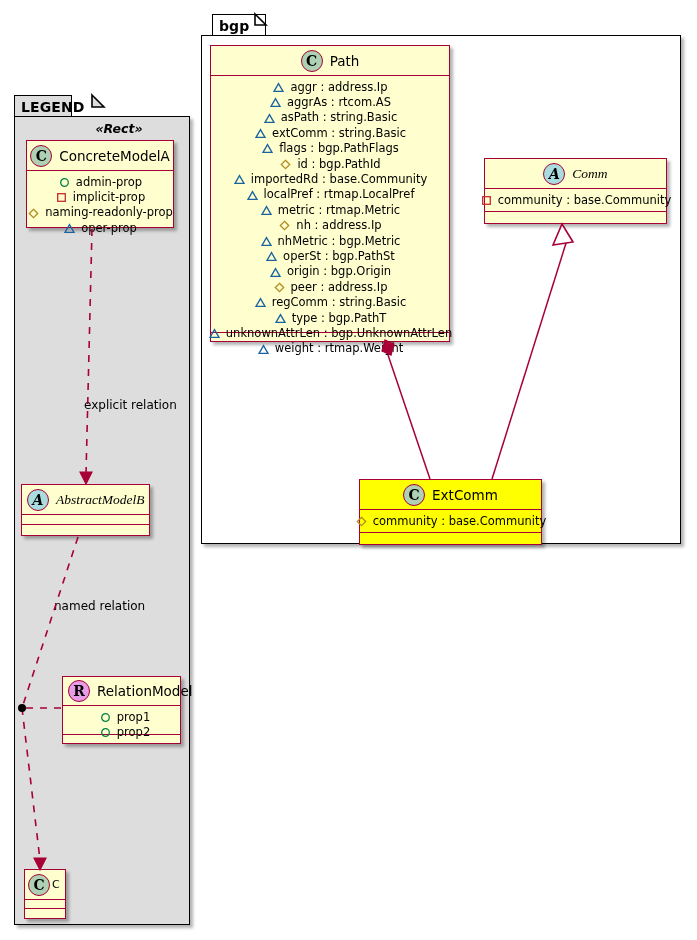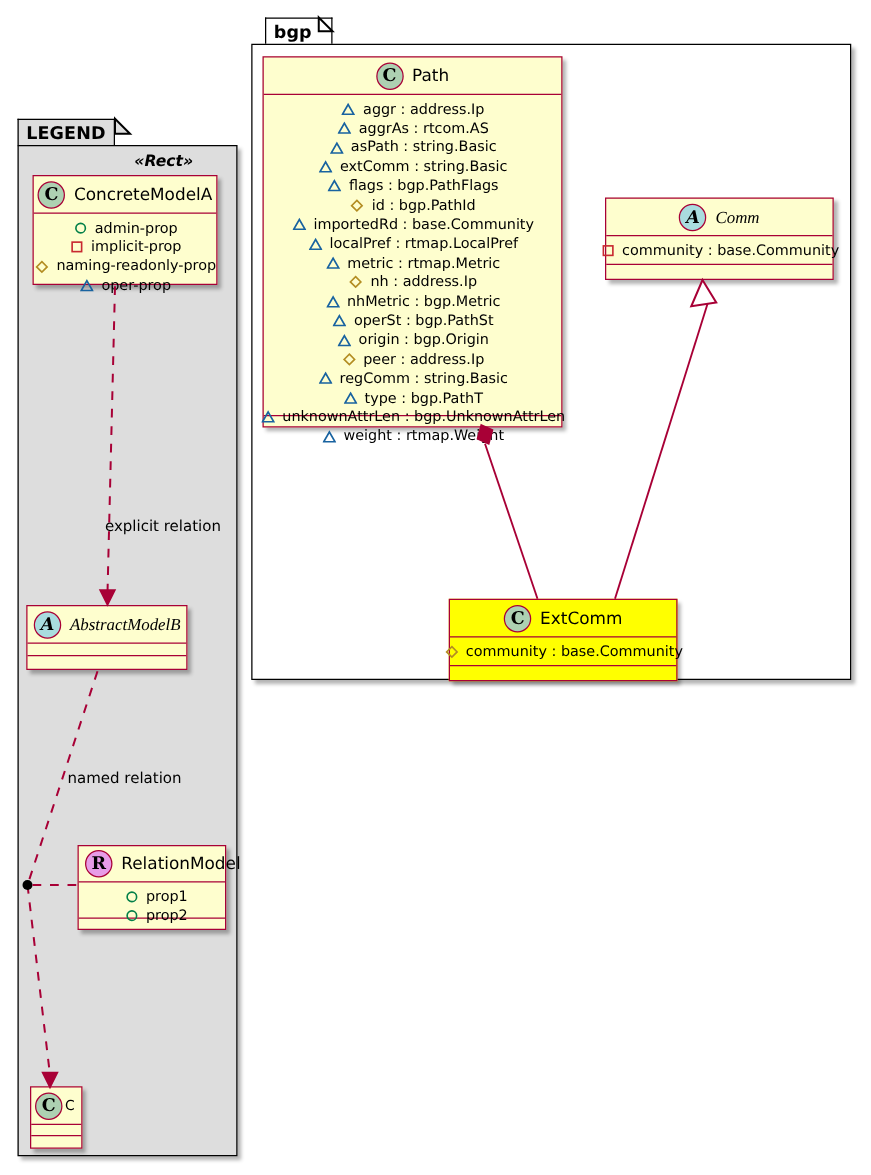--- a/index.html
+++ b/index.html
@@ -131,21 +131,20 @@
     font-weight: bold;
     color: #000;
   }
 
   .edge-label {
     position: absolute;
     font-size: 12px;
     color: #000;
     white-space: nowrap;
     background: transparent;
-    margin-top: 16px;
   }
 </style>
 </head>
 <body>
 
 <div id="canvas">
 
   <div class="pkg-tab" style="left:201px; top:14px; width:54px; height:22px;margin-left:11px;">
     <span>bgp</span>
   </div>
@@ -294,26 +293,26 @@
       <div class="attr">
           <span class="mk"><svg viewBox="0 0 11 11" width="11" height="11">
               <path d="M5.5,1.3 L9.7,5.5 L5.5,9.7 L1.3,5.5 Z" fill="none" stroke="#B38D22" stroke-width="1.3"></path>
             </svg></span>
           <span>community : base.Community</span>
         </div>
     </div>
     <div class="cls-tail"></div>
   </div>
 
-  <div class="pkg-tab grey" style="left:14px; top:95px; width:78px; height:22px;">
+  <div class="pkg-tab grey" style="left:14px; top:95px; width:58px; height:22px;">
     <span>LEGEND</span>
   </div>
   <div class="pkg pkg-body-grey" style="left:14px; top:116px; width:176px; height:809px;"></div>
 
-  <div class="stereo" style="left:14px; top:121px; width:210px;padding-left:12px;">
+  <div class="stereo" style="left:14px; top:121px; width:210px;">
     <span>«Rect»</span>
   </div>
 
   <div class="cls" style="left:26px; top:140px; width:148px; height:88px;">
     <div class="cls-title">
       <span class="badge badge-C">C</span>
       <span class="nm">ConcreteModelA</span>
     </div>
     <div class="cls-attrs" style="height:67px; border-bottom:none;">
       <div class="attr">

